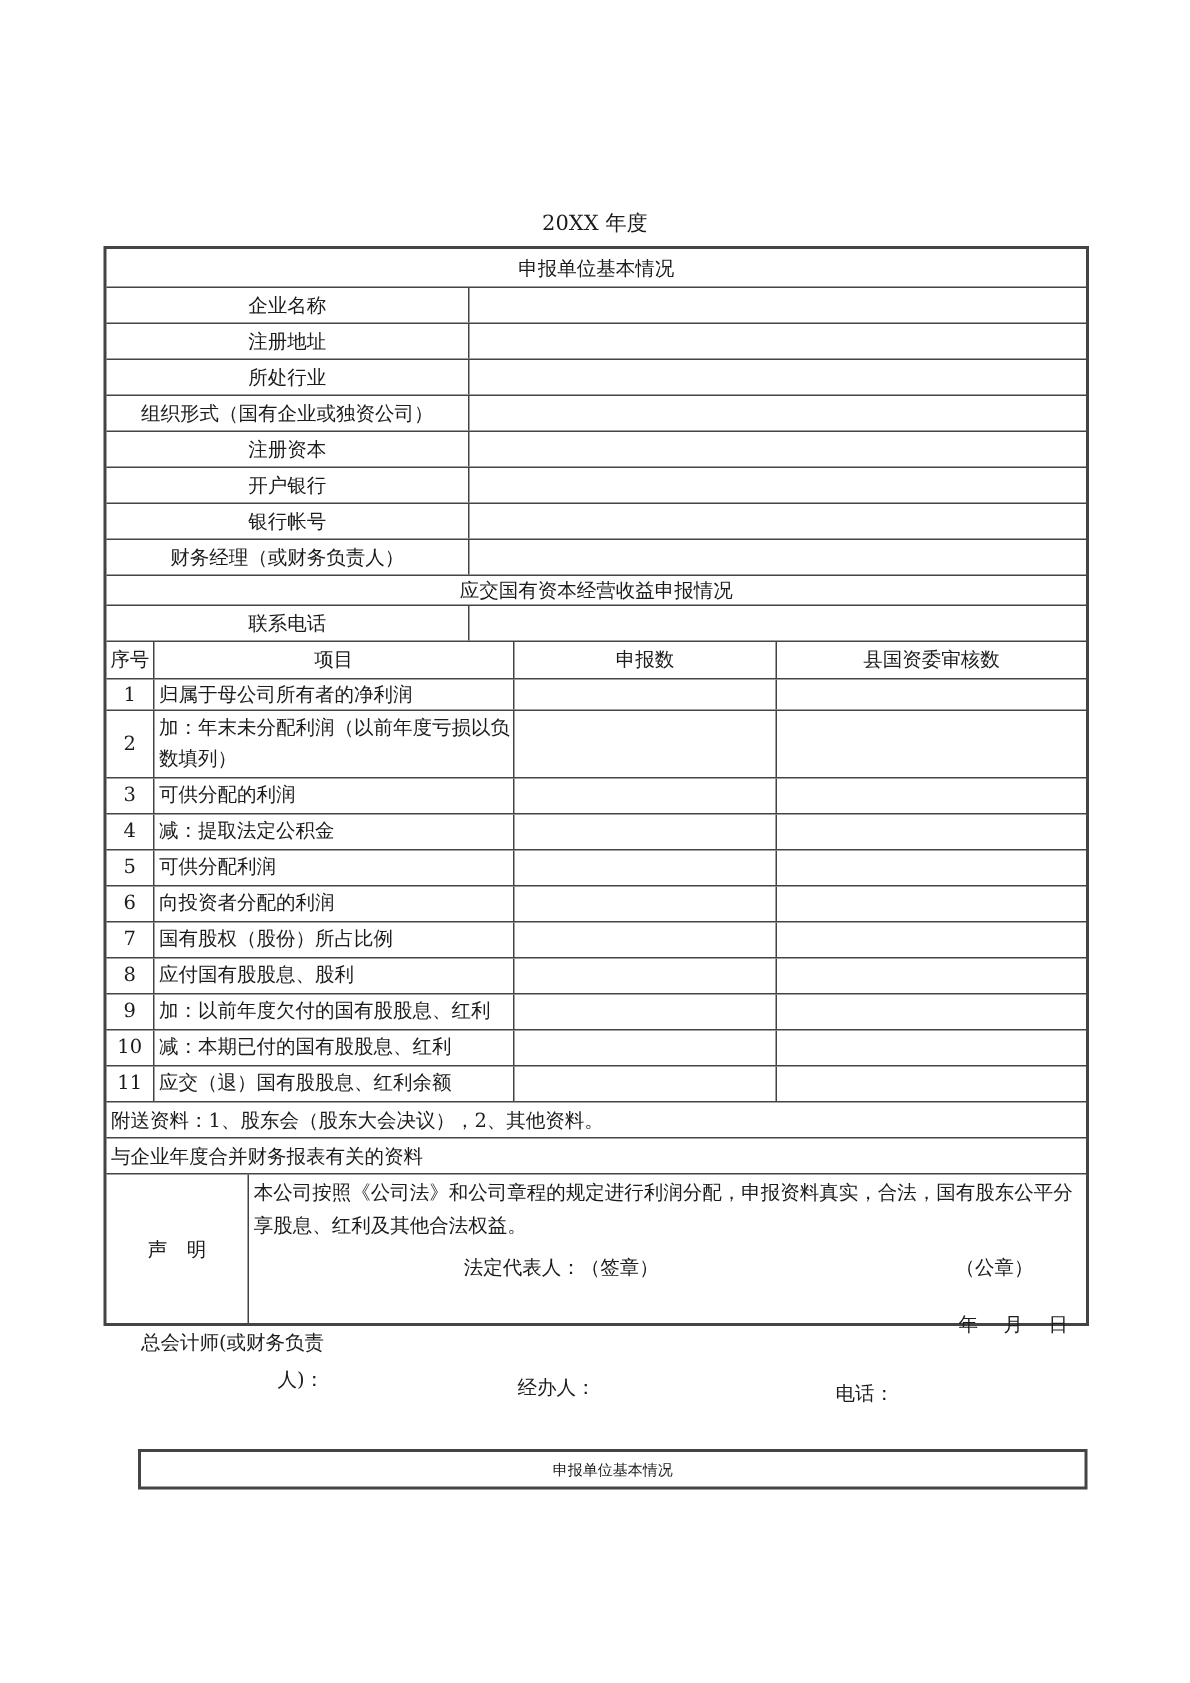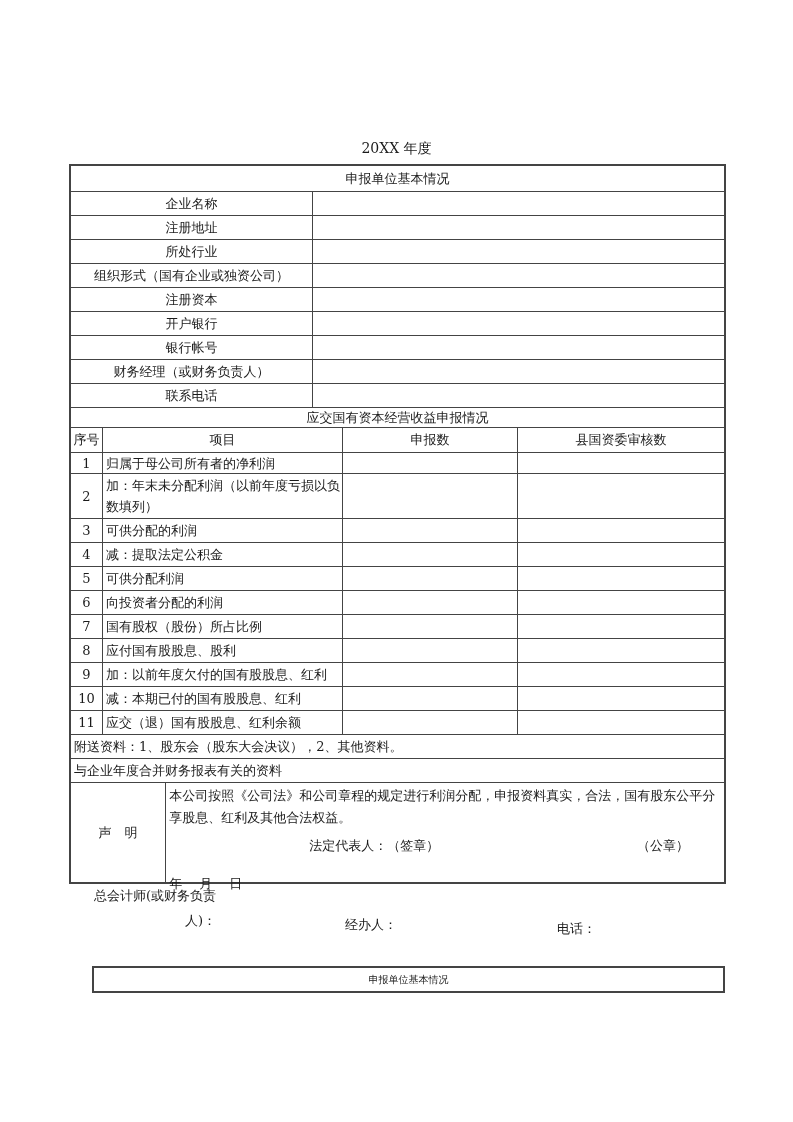--- a/index.html
+++ b/index.html
@@ -38,21 +38,21 @@
   .w-decl{width:175px}
   .w-stm{width:125px}
   .pad-l{padding-left:3px;padding-right:1px;}
   .wrap{line-height:21px;display:flex;align-items:center;}
   .full-note{flex:1 1 auto;justify-content:flex-start;padding-left:3px;}
   .section-head{flex:1 1 auto;}
   .stm-content{flex:1 1 auto;display:block;padding:2px 2px 0 3px;line-height:22px;}
   .stm-repline{display:flex;margin-top:6px;gap:24px;}
   .stm-rep{margin-left:140px;}
   .stm-seal{margin-left:auto;margin-right:33px;}
-  .stm-date{padding-right:8px;margin-top:16px;letter-spacing:2px;}
+  .stm-date{text-align:right;padding-right:8px;margin-top:16px;letter-spacing:2px;}
   .chief-note{
     position:absolute;left:70px;top:883px;width:146px;line-height:25px;text-align:right;
   }
   .handler-note{position:absolute;left:345px;top:916px;}
   .phone-note{position:absolute;left:557px;top:920px;}
   .bottom-box{
     position:absolute;left:92px;top:966px;width:633px;height:27px;
     border:2px solid var(--line);box-sizing:border-box;
     display:flex;align-items:center;justify-content:center;
     font-size:10px;
@@ -96,27 +96,27 @@
       <div class="cell grow"></div>
     </div>
     <div class="tr h24">
       <div class="cell rb center w-label">银行帐号</div>
       <div class="cell grow"></div>
     </div>
     <div class="tr h24">
       <div class="cell rb center w-label">财务经理（或财务负责人）</div>
       <div class="cell grow"></div>
     </div>
-    <div class="tr h24">
-      <div class="cell rb center w-label">联系电话</div>
-      <div class="cell grow"></div>
-    </div>
-
     <div class="tr h20">
       <div class="cell center section-head">应交国有资本经营收益申报情况</div>
+    </div>
+
+    <div class="tr h24">
+      <div class="cell rb center w-label">联系电话</div>
+      <div class="cell grow"></div>
     </div>
 
     <div class="tr h25">
       <div class="cell rb center w-no">序号</div>
       <div class="cell rb center w-item">项目</div>
       <div class="cell rb center w-decl">申报数</div>
       <div class="cell center grow">县国资委审核数</div>
     </div>
 
     <div class="tr h21">

